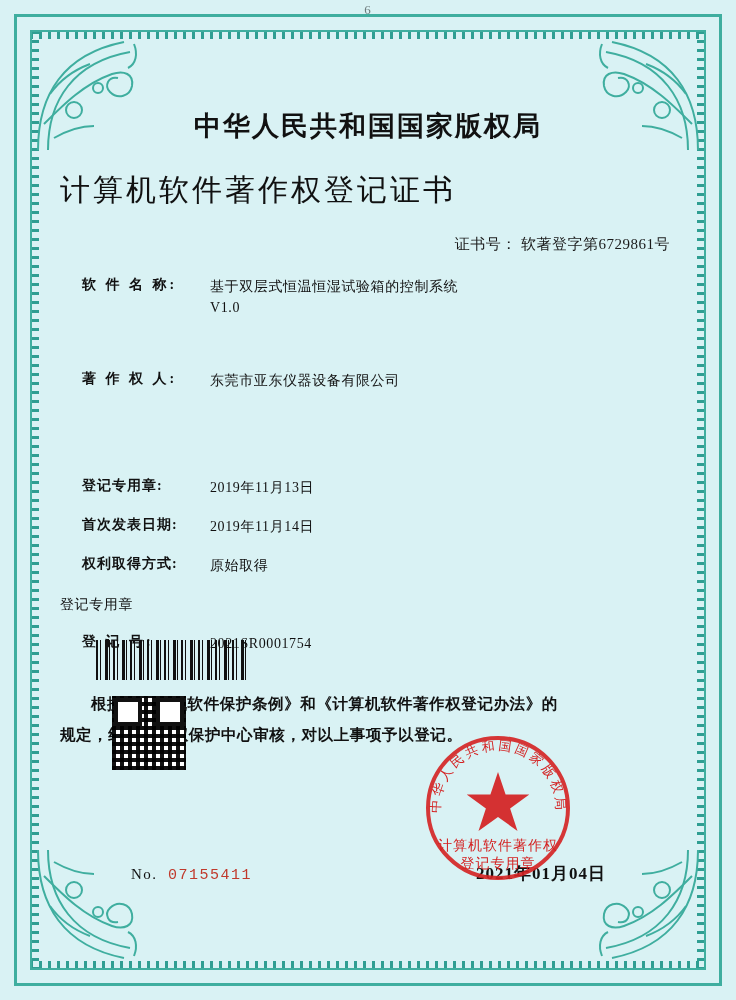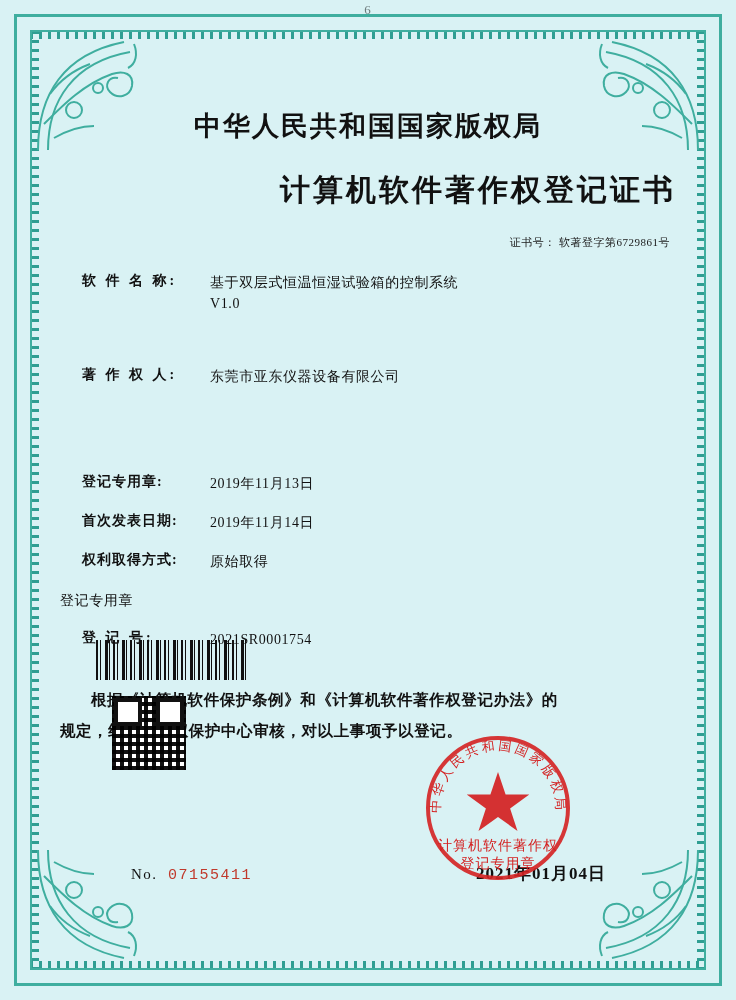--- a/index.html
+++ b/index.html
@@ -89,30 +89,30 @@
   .title-org {
     text-align: center;
     font-size: 27px;
     letter-spacing: 2px;
     color: #111;
     font-weight: 700;
     margin-top: 18px;
     font-family: "Liberation Serif", serif;
   }
   .title-main {
-    text-align: right;
+    text-align: left;
     font-size: 30px;
     letter-spacing: 3px;
     color: #111;
-    font-weight: 700;
+    font-weight: 400;
     margin-top: 26px;
   }
   .cert-no {
     text-align: right;
-    font-size: 11px;
+    font-size: 15px;
     color: #1a1a1a;
     margin-top: 24px;
     padding-right: 6px;
     letter-spacing: 0.5px;
   }
 
   .field-block { margin-top: 22px; }
   .field-row {
     display: flex;
     align-items: flex-start;

